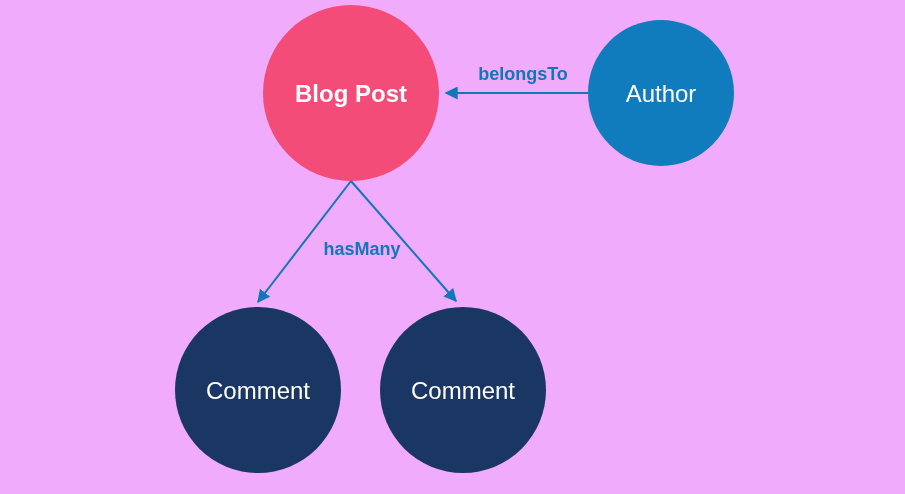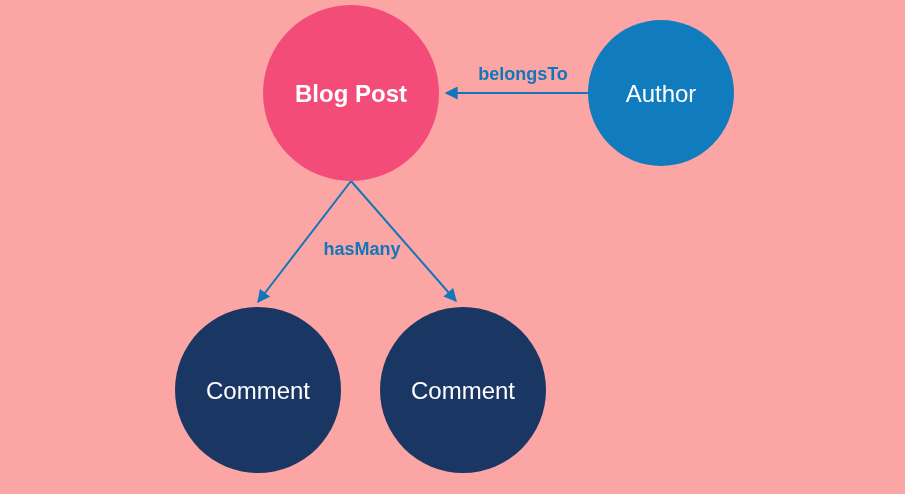--- a/index.html
+++ b/index.html
@@ -4,21 +4,21 @@
 <style>
   html, body {
     margin: 0;
     padding: 0;
     background: #ffffff;
   }
   .diagram-wrap {
     width: 905px;
     height: 494px;
     position: relative;
-    background: #fca5a5;
+    background: #f0abfc;
     overflow: hidden;
   }
   svg {
     display: block;
     font-family: "Liberation Sans", sans-serif;
   }
   .node-label {
     font-size: 24px;
     font-family: "Liberation Sans", sans-serif;
   }

